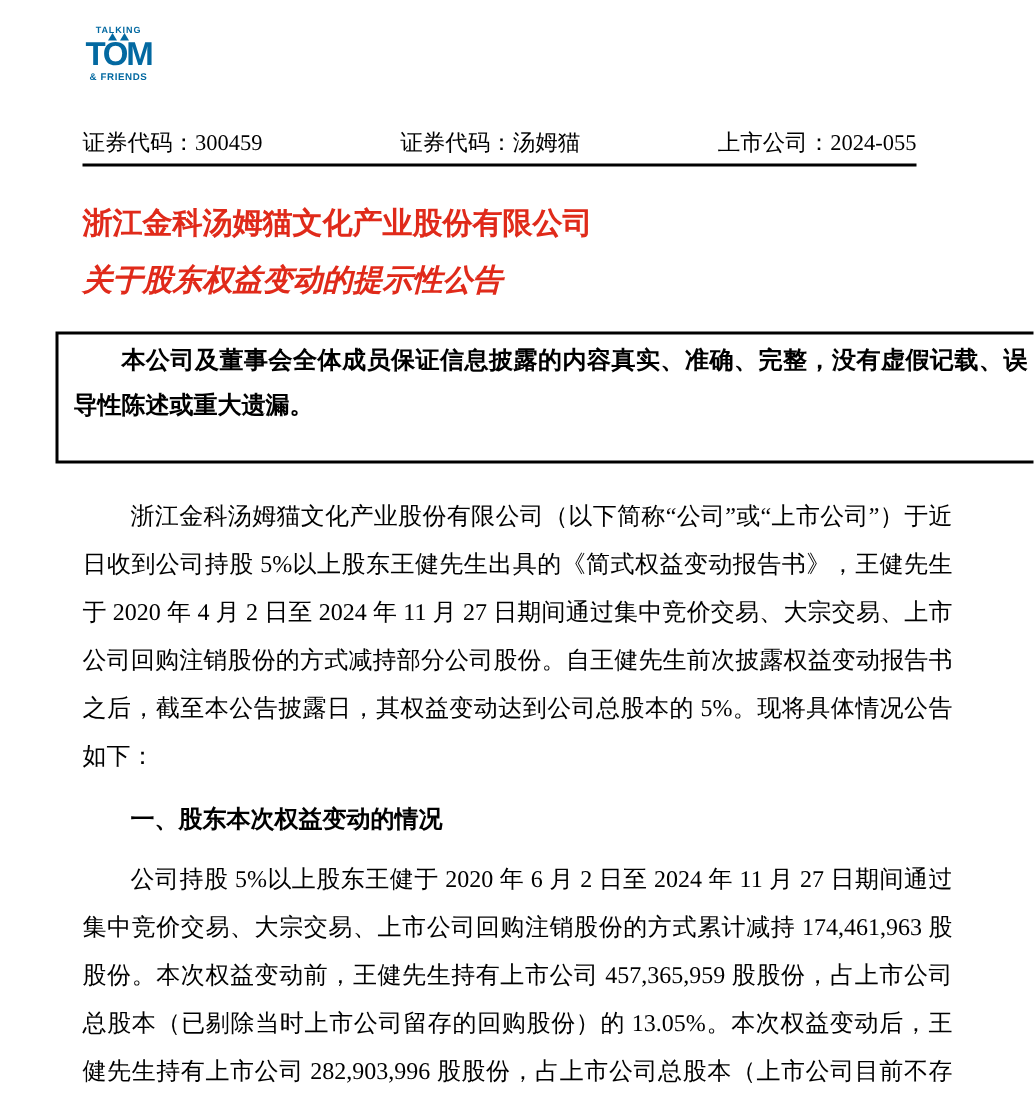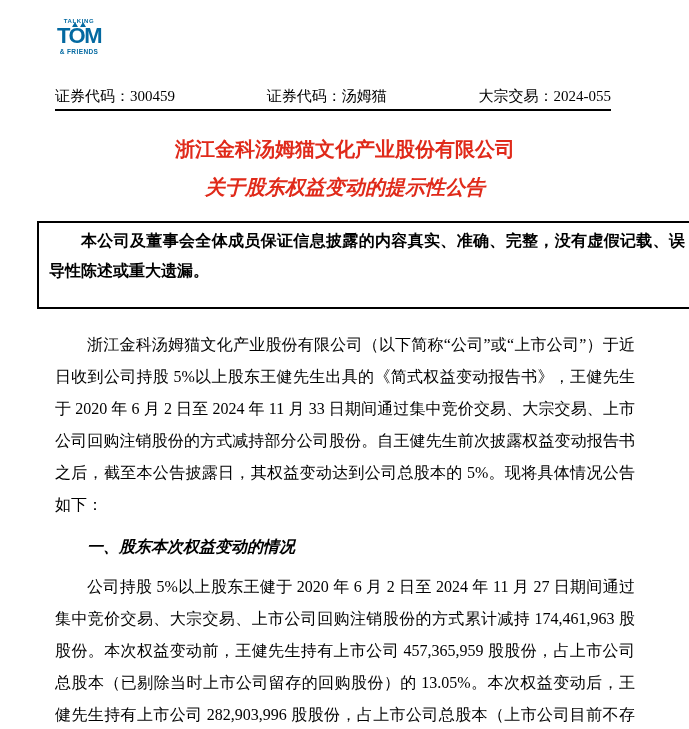--- a/index.html
+++ b/index.html
@@ -69,21 +69,20 @@
     width: 556px;
     height: 0;
     border: none;
     border-top: 2px solid #000;
     margin: 3px 0 0 0;
   }
 
   
   .title-block {
     margin-top: 24px;
-    text-align: center;
     font-family: "Liberation Sans", "DejaVu Sans", sans-serif;
     font-weight: bold;
   }
   .title-line1 {
     font-size: 20px;
     line-height: 28px;
   }
   .title-line2 {
     font-size: 20px;
     line-height: 28px;
@@ -116,21 +115,20 @@
     text-indent: 2em;
     text-align: justify;
   }
   .section-heading {
     margin: 10px 0 0 0;
     font-size: 16px;
     line-height: 32px;
     text-indent: 2em;
     font-weight: bold;
     font-family: "Liberation Sans", "DejaVu Sans", sans-serif;
-    font-style: italic;
   }
   .body-para.second { margin-top: 8px; }
 </style>
 </head>
 <body>
 
 <div class="page">
 
   <div class="logo" style="color: #0369a1;">
     <div class="logo-talking">TALKING</div>
@@ -143,33 +141,33 @@
   </div>
 
   <div class="header-row">
     <div class="header-field">
       <span>证券代码：</span><span>300459</span>
     </div>
     <div class="header-field">
       <span>证券代码：</span><span>汤姆猫</span>
     </div>
     <div class="header-field">
-      <span>大宗交易：</span><span>2024-055</span>
+      <span>上市公司：</span><span>2024-055</span>
     </div>
   </div>
   <hr class="header-rule">
 
   <div class="title-block" style="color: rgb(224, 42, 26);">
     <div class="title-line1">浙江金科汤姆猫文化产业股份有限公司</div>
     <div class="title-line2">关于股东权益变动的提示性公告</div>
   </div>
 
   <div class="disclaimer-box">
     <p>本公司及董事会全体成员保证信息披露的内容真实、准确、完整，没有虚假记载、误导性陈述或重大遗漏。</p>
   </div>
 
-  <p class="body-para">浙江金科汤姆猫文化产业股份有限公司（以下简称“公司”或“上市公司”）于近日收到公司持股 5%以上股东王健先生出具的《简式权益变动报告书》，王健先生于 2020 年 6 月 2 日至 2024 年 11 月 33 日期间通过集中竞价交易、大宗交易、上市公司回购注销股份的方式减持部分公司股份。自王健先生前次披露权益变动报告书之后，截至本公告披露日，其权益变动达到公司总股本的 5%。现将具体情况公告如下：</p>
+  <p class="body-para">浙江金科汤姆猫文化产业股份有限公司（以下简称“公司”或“上市公司”）于近日收到公司持股 5%以上股东王健先生出具的《简式权益变动报告书》，王健先生于 2020 年 4 月 2 日至 2024 年 11 月 27 日期间通过集中竞价交易、大宗交易、上市公司回购注销股份的方式减持部分公司股份。自王健先生前次披露权益变动报告书之后，截至本公告披露日，其权益变动达到公司总股本的 5%。现将具体情况公告如下：</p>
 
   <h2 class="section-heading">一、股东本次权益变动的情况</h2>
 
   <p class="body-para second">公司持股 5%以上股东王健于 2020 年 6 月 2 日至 2024 年 11 月 27 日期间通过集中竞价交易、大宗交易、上市公司回购注销股份的方式累计减持 174,461,963 股股份。本次权益变动前，王健先生持有上市公司 457,365,959 股股份，占上市公司总股本（已剔除当时上市公司留存的回购股份）的 13.05%。本次权益变动后，王健先生持有上市公司 282,903,996 股股份，占上市公司总股本（上市公司目前不存在回购股份）的 8.05%。</p>
 
 </div>
 
 </body></html>

